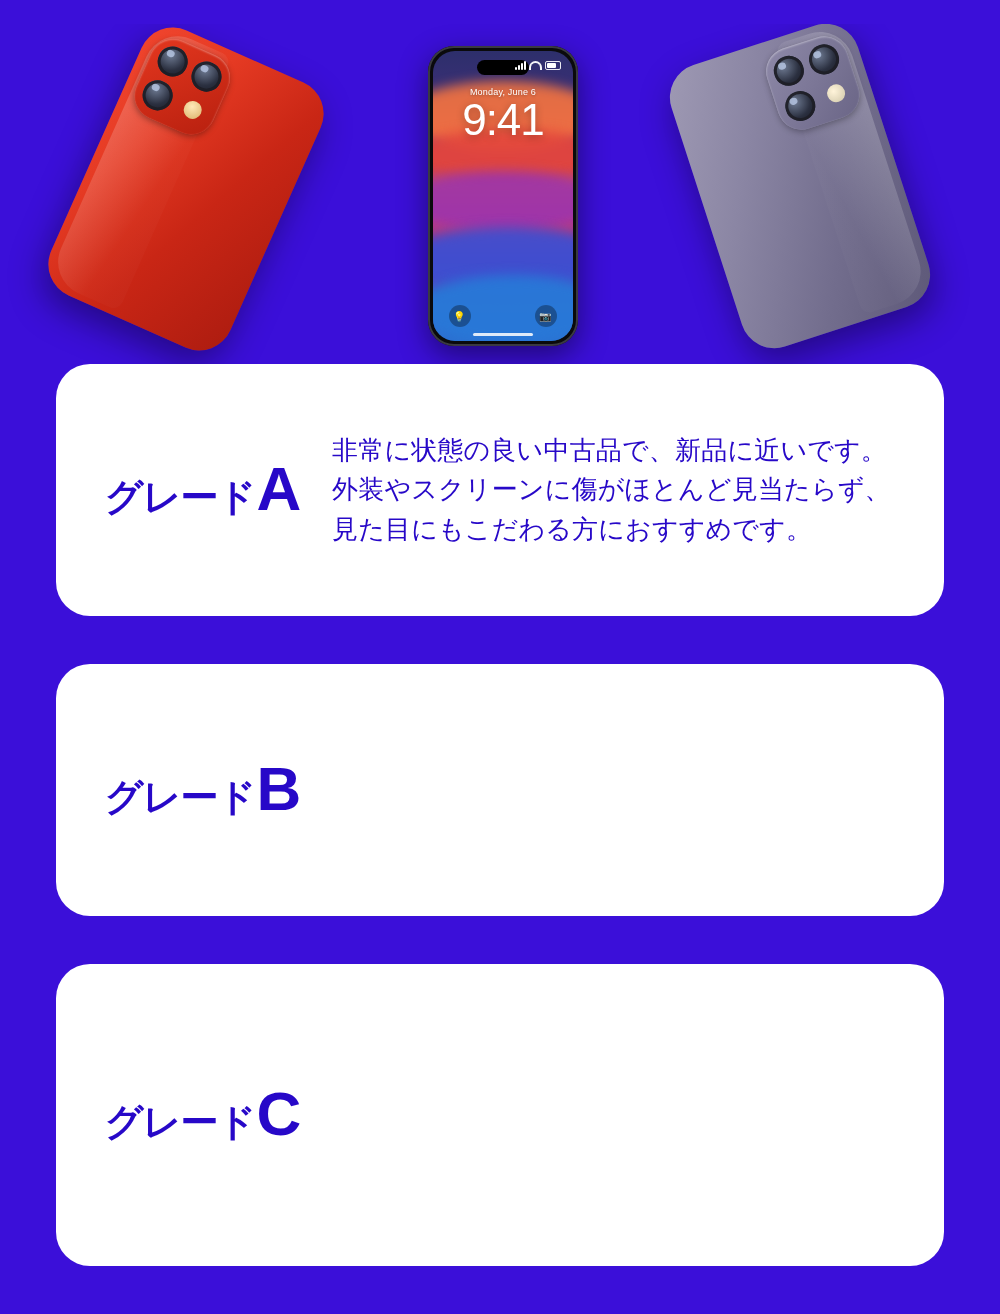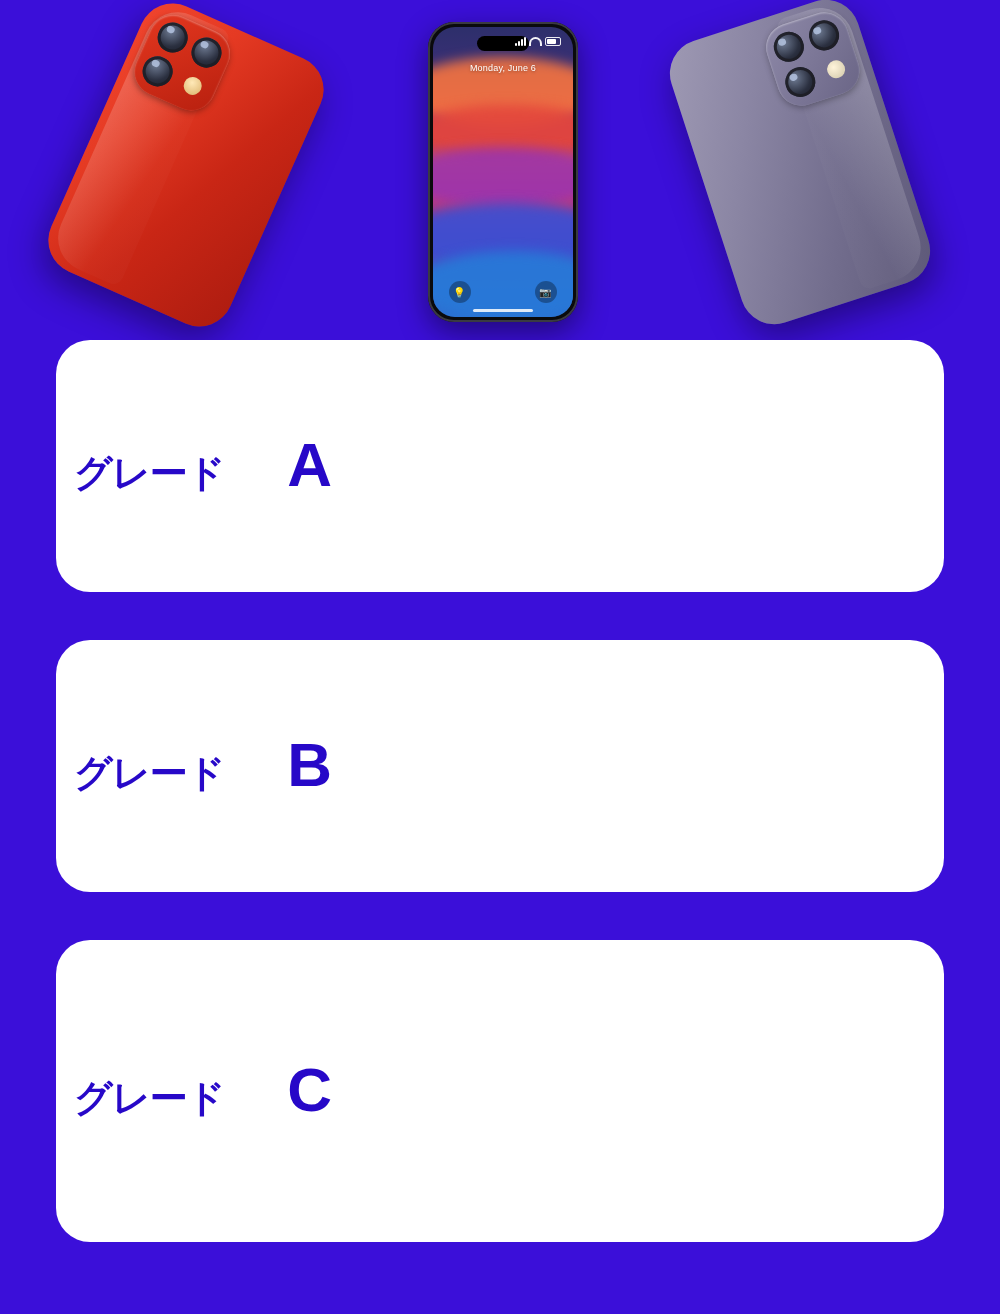--- a/index.html
+++ b/index.html
@@ -14,20 +14,21 @@
     overflow: hidden;
     position: relative;
   }
 
   
   .hero {
     position: relative;
     width: 1000px;
     height: 340px;
     overflow: hidden;
+    margin-top: 24px;
   }
 
   
   .phone-red {
     position: absolute;
     left: 88px;
     top: 20px;
     width: 196px;
     height: 290px;
     transform: rotate(24deg);
@@ -277,21 +278,21 @@
     align-items: center;
     padding: 28px 34px 28px 18px;
     margin-bottom: 48px;
     box-sizing: border-box;
     width: 888px;
   }
   .card-label {
     flex: 0 0 258px;
     display: flex;
     align-items: baseline;
-    justify-content: space-between;
+    justify-content: center;
     color: #2708c8;
     white-space: nowrap;
   }
   .label-word {
     font-size: 38px;
     font-weight: 700;
     letter-spacing: -1px;
   }
   .label-letter {
     font-size: 62px;
@@ -342,20 +343,21 @@
             <i></i>
             <i></i>
             <i></i>
             <i></i>
           </span>
         <span class="wifi-ico"></span>
         <span class="batt"></span>
       </div>
 
       <div class="lock-date">Monday, June 6</div>
+      <div class="lock-time">9:41</div>
 
       <div class="lock-actions">
         <div class="lock-btn">💡</div>
         <div class="lock-btn">📷</div>
       </div>
       <div class="home-ind"></div>
     </div>
   </div>
 
   <div class="phone-purple">
@@ -370,20 +372,21 @@
   </div>
 </div>
 
 <div class="cards">
 
   <div class="card" id="card-a">
     <div class="card-label">
       <span class="label-word">グレード</span>
       <span class="label-letter">A</span>
     </div>
+    <div class="card-text">非常に状態の良い中古品で、新品に近いです。外装やスクリーンに傷がほとんど見当たらず、見た目にもこだわる方におすすめです。</div>
   </div>
 
   <div class="card" id="card-b">
     <div class="card-label">
       <span class="label-word">グレード</span>
       <span class="label-letter">B</span>
     </div>
   </div>
 
   <div class="card" id="card-c">

